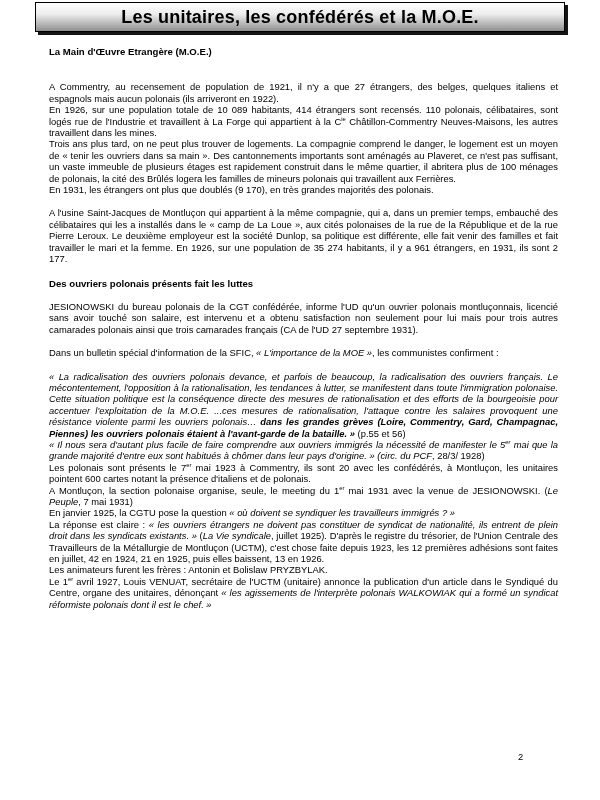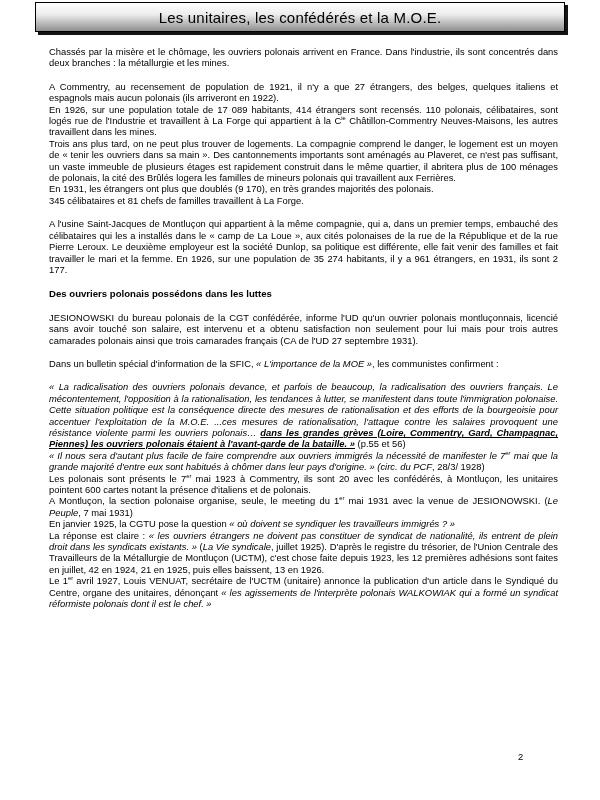--- a/index.html
+++ b/index.html
@@ -28,22 +28,22 @@
     height: 30px;
     box-sizing: border-box;
     border: 1px solid #000000;
     box-shadow: 3px 3px 0 #141414;
     background: linear-gradient(to bottom, #ffffff 0%, #ededed 40%, #8f8f8f 100%);
     display: flex;
     align-items: center;
     justify-content: center;
   }
   .title {
-    font-weight: normal;
-    font-size: 15px;
+    font-weight: bold;
+    font-size: 18px;
     letter-spacing: 0.2px;
   }
   .content {
     position: absolute;
     left: 49px;
     top: 46px;
     width: 509px;
     font-size: 9.4px;
     line-height: 11.4px;
     text-align: justify;
@@ -53,21 +53,21 @@
   .heading {
     font-weight: bold;
     font-size: 9.6px;
     text-align: left;
     margin: 13px 0 12px 0;
   }
   .heading:first-child { margin-top: 0; }
   .para { margin: 0; }
   .gap { height: 12px; }
   .i { font-style: italic; }
-  .b { font-weight: bold; text-decoration: underline; }
+  .b { font-weight: bold; }
   .u { }
   sup.run {
     font-size: 0.62em;
     vertical-align: super;
     line-height: 0;
   }
   .page-number {
     position: absolute;
     left: 518px;
     top: 751px;
@@ -75,36 +75,36 @@
   }
 </style>
 </head>
 <body>
 
 <div class="page">
   <div class="title-box">
     <span class="title">Les unitaires, les confédérés et la M.O.E.</span>
   </div>
   <div class="content" lang="fr">
-      <div class="para"><span class="run">Chassés par la misère et le chômage, les ouvriers polonais arrivent en France. Dans l'industrie, ils sont concentrés dans deux branches : la métallurgie et les mines.</span></div>
+      <div class="heading">La Main d'Œuvre Etrangère (M.O.E.)</div>
       <div class="gap"></div>
       <div class="para"><span class="run">A Commentry, au recensement de population de 1921, il n'y a que 27 étrangers, des belges, quelques italiens et espagnols mais aucun polonais (ils arriveront en 1922).</span></div>
-      <div class="para"><span class="run">En 1926, sur une population totale de 17 089 habitants, 414 étrangers sont recensés. 110 polonais, célibataires, sont logés rue de l'Industrie et travaillent à La Forge qui appartient à la C</span><sup class="run">ie</sup><span class="run"> Châtillon-Commentry Neuves-Maisons, les autres travaillent dans les mines.</span></div>
+      <div class="para"><span class="run">En 1926, sur une population totale de 10 089 habitants, 414 étrangers sont recensés. 110 polonais, célibataires, sont logés rue de l'Industrie et travaillent à La Forge qui appartient à la C</span><sup class="run">ie</sup><span class="run"> Châtillon-Commentry Neuves-Maisons, les autres travaillent dans les mines.</span></div>
       <div class="para"><span class="run">Trois ans plus tard, on ne peut plus trouver de logements. La compagnie comprend le danger, le logement est un moyen de « tenir les ouvriers dans sa main ». Des cantonnements importants sont aménagés au Plaveret, ce n'est pas suffisant, un vaste immeuble de plusieurs étages est rapidement construit dans le même quartier, il abritera plus de 100 ménages de polonais, la cité des Brûlés logera les familles de mineurs polonais qui travaillent aux Ferrières.</span></div>
       <div class="para"><span class="run">En 1931, les étrangers ont plus que doublés (9 170), en très grandes majorités des polonais.</span></div>
-      <div class="para"><span class="run">345 célibataires et 81 chefs de familles travaillent à La Forge.</span></div>
       <div class="gap"></div>
       <div class="para"><span class="run">A l'usine Saint-Jacques de Montluçon qui appartient à la même compagnie, qui a, dans un premier temps, embauché des célibataires qui les a installés dans le « camp de La Loue », aux cités polonaises de la rue de la République et de la rue Pierre Leroux. Le deuxième employeur est la société Dunlop, sa politique est différente, elle fait venir des familles et fait travailler le mari et la femme. En 1926, sur une population de 35 274 habitants, il y a 961 étrangers, en 1931, ils sont 2 177.</span></div>
-      <div class="heading">Des ouvriers polonais possédons dans les luttes</div>
+      <div class="heading">Des ouvriers polonais présents fait les luttes</div>
       <div class="para"><span class="run">JESIONOWSKI du bureau polonais de la CGT confédérée, informe l'UD qu'un ouvrier polonais montluçonnais, licencié sans avoir touché son salaire, est intervenu et a obtenu satisfaction non seulement pour lui mais pour trois autres camarades polonais ainsi que trois camarades français (CA de l'UD 27 septembre 1931).</span></div>
       <div class="gap"></div>
       <div class="para"><span class="run">Dans un bulletin spécial d'information de la SFIC, </span><span class="run i">« L'importance de la MOE »</span><span class="run">, les communistes confirment :</span></div>
       <div class="gap"></div>
       <div class="para"><span class="run i">« La radicalisation des ouvriers polonais devance, et parfois de beaucoup, la radicalisation des ouvriers français. Le mécontentement, l'opposition à la rationalisation, les tendances à lutter, se manifestent dans toute l'immigration polonaise. Cette situation politique est la conséquence directe des mesures de rationalisation et des efforts de la bourgeoisie pour accentuer l'exploitation de la M.O.E. ...ces mesures de rationalisation, l'attaque contre les salaires provoquent une résistance violente parmi les ouvriers polonais… </span><span class="run i b">dans les grandes grèves (Loire, </span><span class="run i b u">Commentry</span><span class="run i b">, Gard, Champagnac, Piennes) les ouvriers polonais étaient à l'avant-garde de la bataille. »</span><span class="run"> (p.55 et 56)</span></div>
-      <div class="para"><span class="run i">« Il nous sera d'autant plus facile de faire comprendre aux ouvriers immigrés la nécessité de manifester le 7</span><sup class="run i">er</sup><span class="run i"> mai que la grande majorité d'entre eux sont habitués à chômer dans leur pays d'origine. » (circ. du PCF</span><span class="run">, 28/3/ 1928)</span></div>
+      <div class="para"><span class="run i">« Il nous sera d'autant plus facile de faire comprendre aux ouvriers immigrés la nécessité de manifester le 5</span><sup class="run i">er</sup><span class="run i"> mai que la grande majorité d'entre eux sont habitués à chômer dans leur pays d'origine. » (circ. du PCF</span><span class="run">, 28/3/ 1928)</span></div>
       <div class="para"><span class="run">Les polonais sont présents le 7</span><sup class="run">er</sup><span class="run"> mai 1923 à Commentry, ils sont 20 avec les confédérés, à Montluçon, les unitaires pointent 600 cartes notant la présence d'italiens et de polonais.</span></div>
       <div class="para"><span class="run">A Montluçon, la section polonaise organise, seule, le meeting du 1</span><sup class="run">er</sup><span class="run"> mai 1931 avec la venue de JESIONOWSKI. (</span><span class="run i">Le Peuple</span><span class="run">, 7 mai 1931)</span></div>
       <div class="para"><span class="run">En janvier 1925, la CGTU pose la question </span><span class="run i">« où doivent se syndiquer les travailleurs immigrés ? »</span></div>
       <div class="para"><span class="run">La réponse est claire : </span><span class="run i">« les ouvriers étrangers ne doivent pas constituer de syndicat de nationalité, ils entrent de plein droit dans les syndicats existants. »</span><span class="run"> (</span><span class="run i">La Vie syndicale</span><span class="run">, juillet 1925). D'après le registre du trésorier, de l'Union Centrale des Travailleurs de la Métallurgie de Montluçon (UCTM), c'est chose faite depuis 1923, les 12 premières adhésions sont faites en juillet, 42 en 1924, 21 en 1925, puis elles baissent, 13 en 1926.</span></div>
+      <div class="para"><span class="run">Les animateurs furent les frères : Antonin et Bolislaw PRYZBYLAK.</span></div>
       <div class="para"><span class="run">Le 1</span><sup class="run">er</sup><span class="run"> avril 1927, Louis VENUAT, secrétaire de l'UCTM (unitaire) annonce la publication d'un article dans le Syndiqué du Centre, organe des unitaires, dénonçant </span><span class="run i">« les agissements de l'interprète polonais WALKOWIAK qui a formé un syndicat réformiste polonais dont il est le chef. »</span></div>
     </div>
   <div class="page-number">2</div>
 </div>
 
 </body></html>

